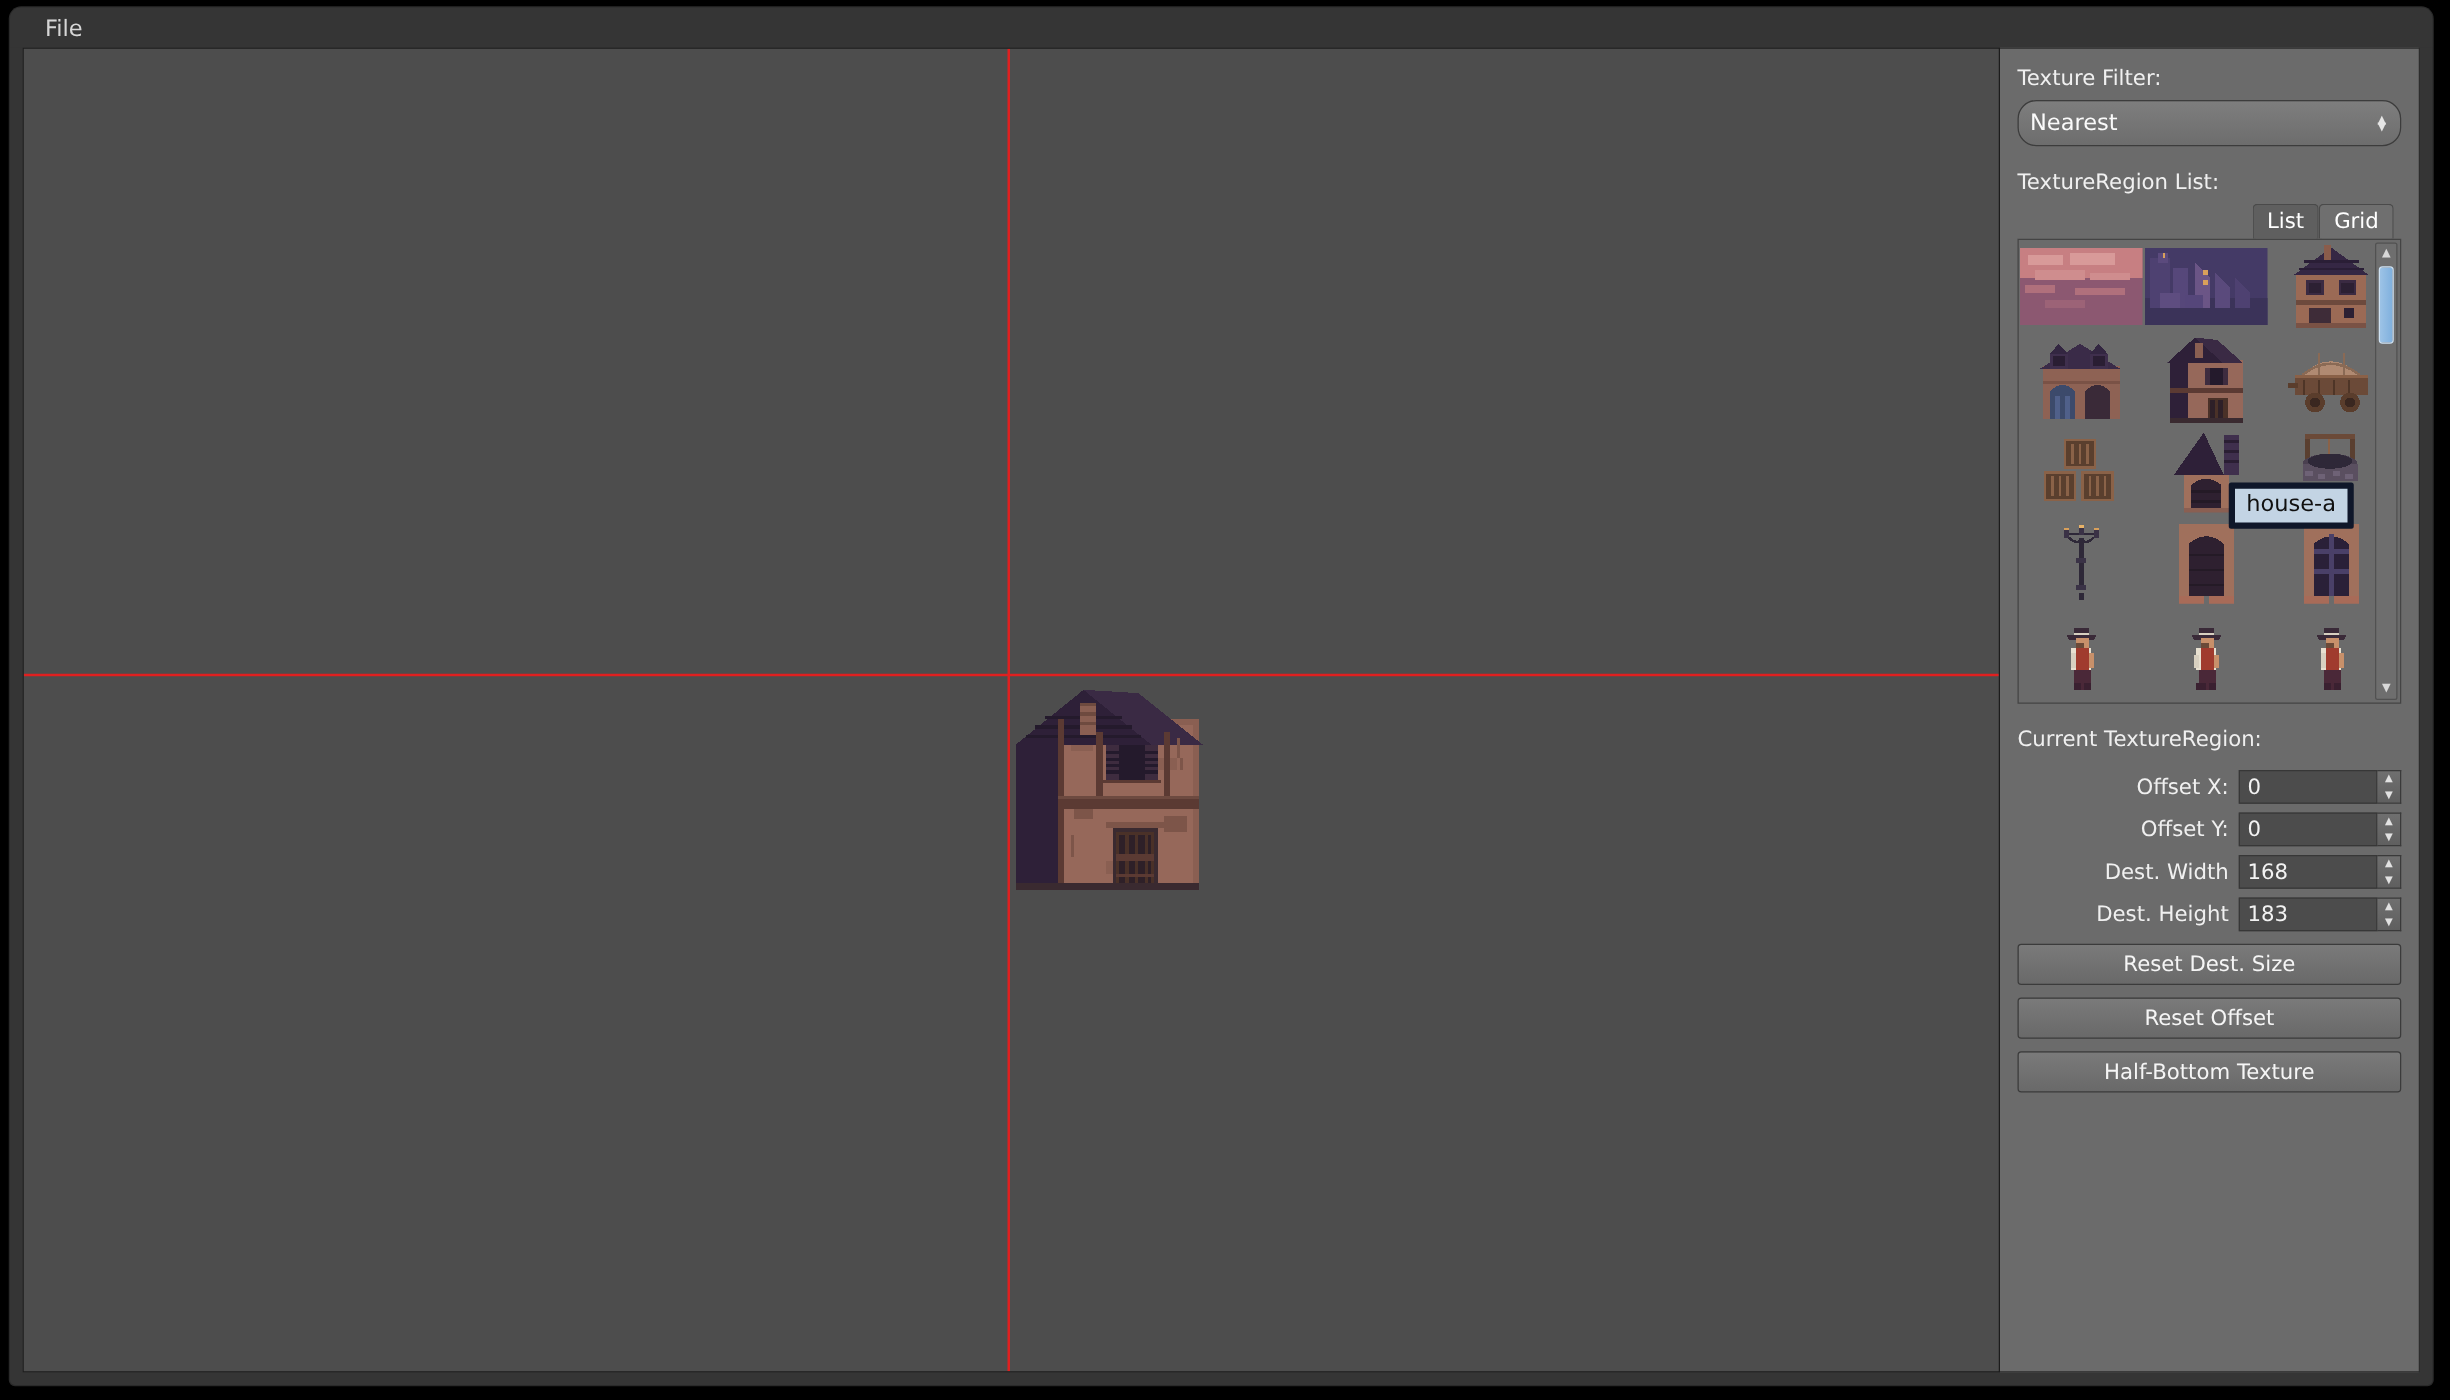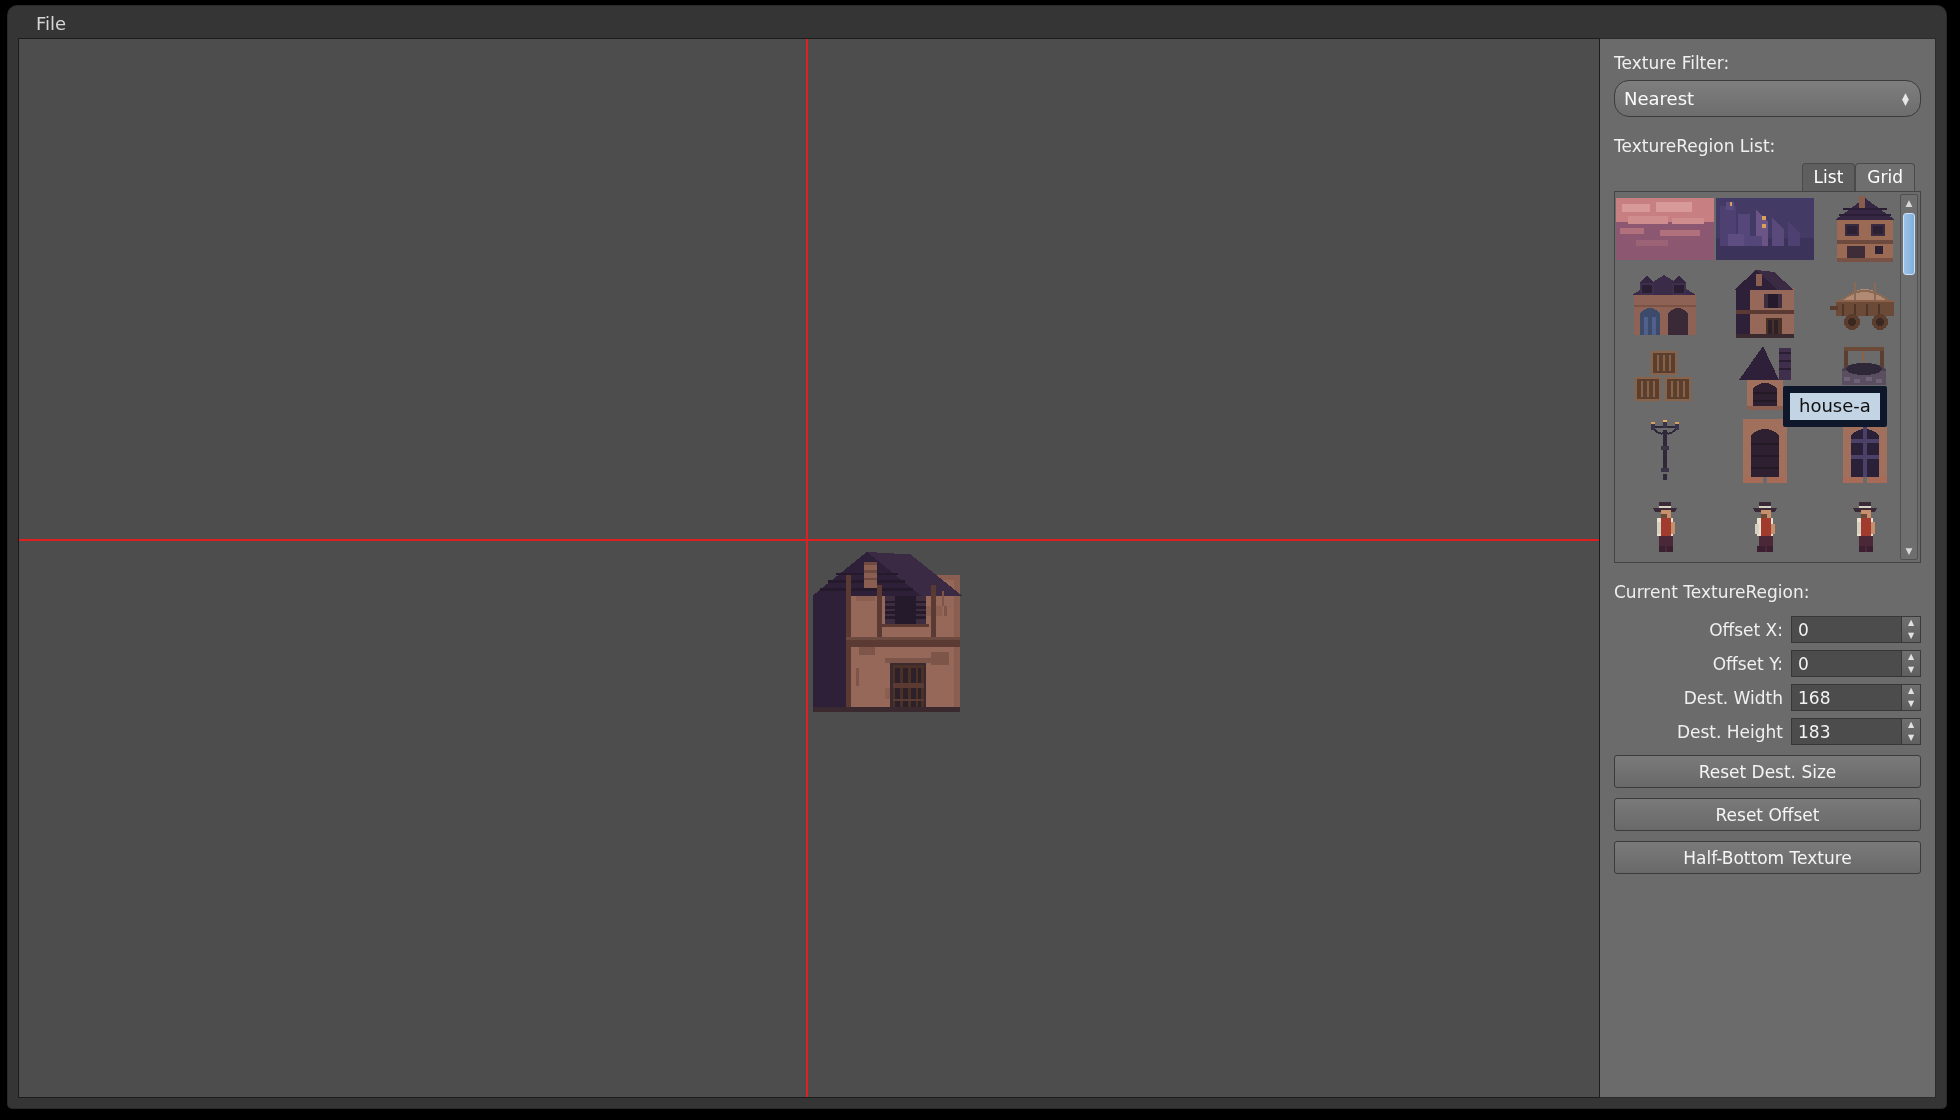--- a/index.html
+++ b/index.html
@@ -143,21 +143,21 @@
     border: 1px solid #cfe2f3; border-radius: 3px;
   }
   .sb-arrow.bottom { position:absolute; bottom:0; width:100%; }
   .sb-arrow.top { position:absolute; top:0; width:100%; }
 
   
   #tooltip {
     position: absolute;
     left: 168px; top: 194px;
     background: #c3d4e4;
-    border: 7px solid #0f172a;
+    border: 5px solid #0f172a;
     color: #101010;
     font-size: 18px;
     padding: 2px 9px 4px 9px;
     border-radius: 2px;
     z-index: 30;
     white-space: nowrap;
   }
 
   
   #current-title { margin-top: 19px; margin-bottom: 14px; font-size: 17px; }

